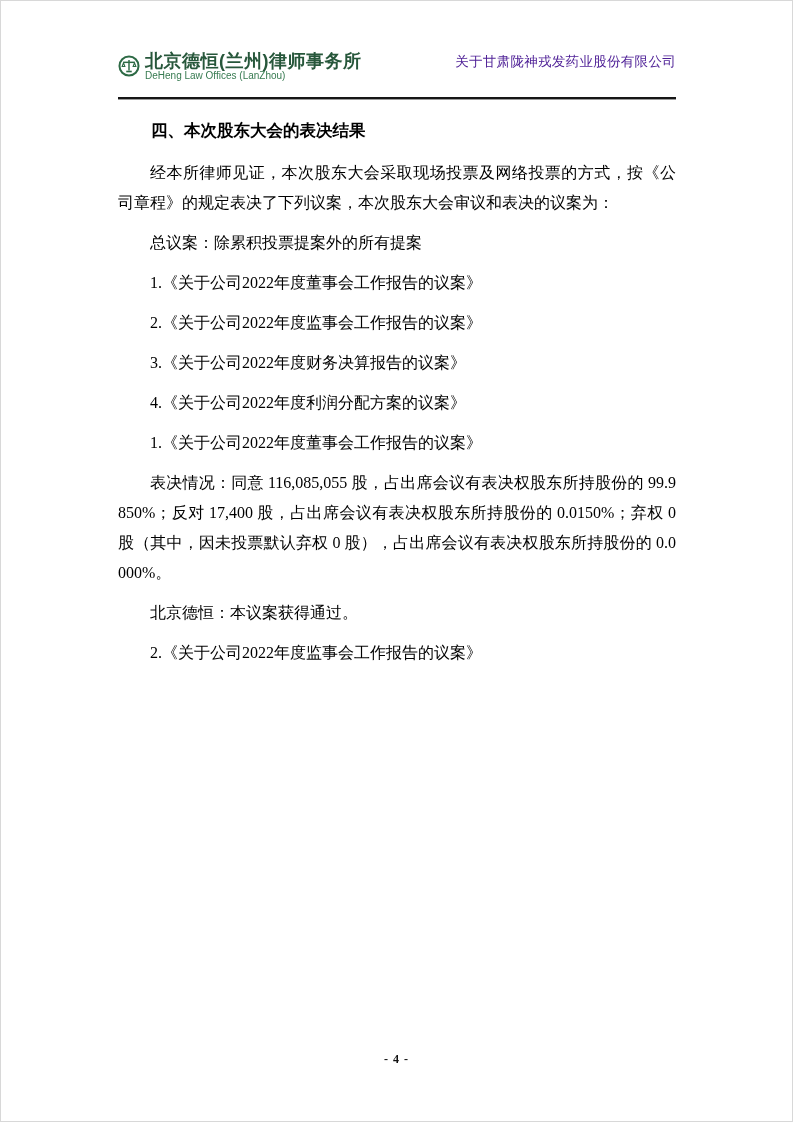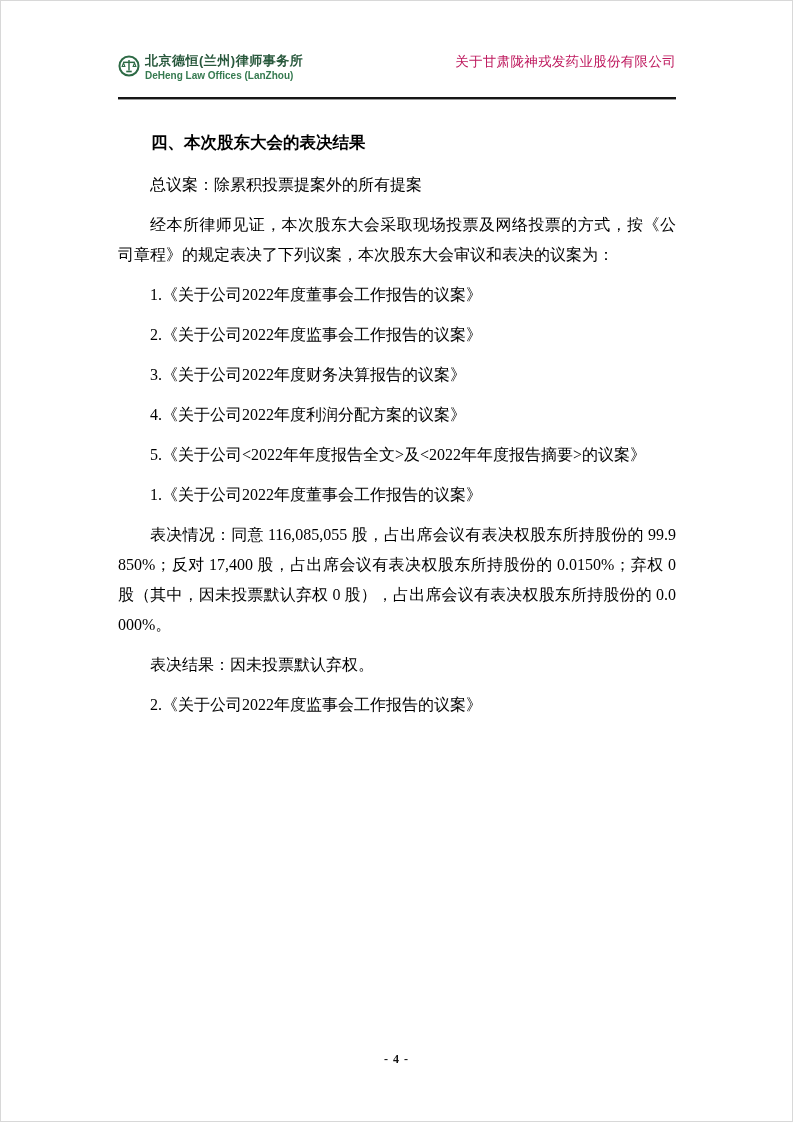--- a/index.html
+++ b/index.html
@@ -16,43 +16,43 @@
   
   .hdr{
     position:absolute;top:52px;left:117px;right:116px;
     display:flex;justify-content:space-between;align-items:flex-start;
   }
   .brand{display:flex;align-items:flex-start;gap:5px;}
   .brand .logo{width:22px;height:22px;flex:0 0 auto;margin-top:2px;}
   .brand-text{display:flex;flex-direction:column;}
   .brand-cn{
     font-family:"Liberation Sans","DejaVu Sans",sans-serif;
-    font-size:13px;font-weight:bold;color:#27573b;letter-spacing:.5px;line-height:16px;
+    font-size:18px;font-weight:bold;color:#27573b;letter-spacing:.5px;line-height:16px;
   }
   .brand-en{
     font-family:"Liberation Sans","DejaVu Sans",sans-serif;
-    font-size:10px;font-weight:bold;color:#367a50;line-height:13px;
+    font-size:10px;font-weight:normal;color:#367a50;line-height:13px;
   }
   .doc-ref{
-    text-align:right;font-size:13.5px;line-height:17.5px;color:#be185d;
+    text-align:right;font-size:13.5px;line-height:17.5px;color:#4c1d95;
     letter-spacing:.3px;
   }
   .rule{
     position:absolute;left:117px;right:116px;top:96px;
     height:2px;background:#161616;border-bottom:1px solid #9a9a9a;
   }
   
   .doc-main{
     position:absolute;top:112px;left:117px;right:116px;
     text-align:justify;
   }
   .sec-title{
     font-family:"Liberation Sans","DejaVu Sans",sans-serif;
     font-size:16.5px;font-weight:bold;color:#000;
-    margin:16px 0 15px 0;text-indent:2em;line-height:26px;
+    margin:4px 0 15px 0;text-indent:2em;line-height:26px;
   }
   .para{
     font-size:16px;line-height:30px;margin:0 0 10px 0;
     text-indent:2em;word-break:break-all;
   }
   
   .ftr{
     position:absolute;left:0;right:0;bottom:54px;
     text-align:center;font-size:12px;font-weight:bold;color:#111;
     letter-spacing:1px;
@@ -82,30 +82,29 @@
     </div>
     <div class="doc-ref">
       <div>关于甘肃陇神戎发药业股份有限公司</div>
     </div>
   </header>
 
   <div class="rule"></div>
 
   <main class="doc-main">
     <h2 class="sec-title">四、本次股东大会的表决结果</h2>
+    <p class="para">经本所律师见证，本次股东大会采取现场投票及网络投票的方式，按《公司章程》的规定表决了下列议案，本次股东大会审议和表决的议案为：</p>
     <p class="para">总议案：除累积投票提案外的所有提案</p>
-    <p class="para">经本所律师见证，本次股东大会采取现场投票及网络投票的方式，按《公司章程》的规定表决了下列议案，本次股东大会审议和表决的议案为：</p>
     <p class="para">1.《关于公司2022年度董事会工作报告的议案》</p>
     <p class="para">2.《关于公司2022年度监事会工作报告的议案》</p>
     <p class="para">3.《关于公司2022年度财务决算报告的议案》</p>
     <p class="para">4.《关于公司2022年度利润分配方案的议案》</p>
-    <p class="para">5.《关于公司&lt;2022年年度报告全文&gt;及&lt;2022年年度报告摘要&gt;的议案》</p>
     <p class="para">1.《关于公司2022年度董事会工作报告的议案》</p>
     <p class="para">表决情况：同意 116,085,055 股，占出席会议有表决权股东所持股份的 99.9850%；反对 17,400 股，占出席会议有表决权股东所持股份的 0.0150%；弃权 0 股（其中，因未投票默认弃权 0 股），占出席会议有表决权股东所持股份的 0.0000%。</p>
-    <p class="para">表决结果：因未投票默认弃权。</p>
+    <p class="para">北京德恒：本议案获得通过。</p>
     <p class="para">2.《关于公司2022年度监事会工作报告的议案》</p>
   </main>
 
   <footer class="ftr">
     <span>- 4 -</span>
   </footer>
 
 </div>
 
 </body></html>

